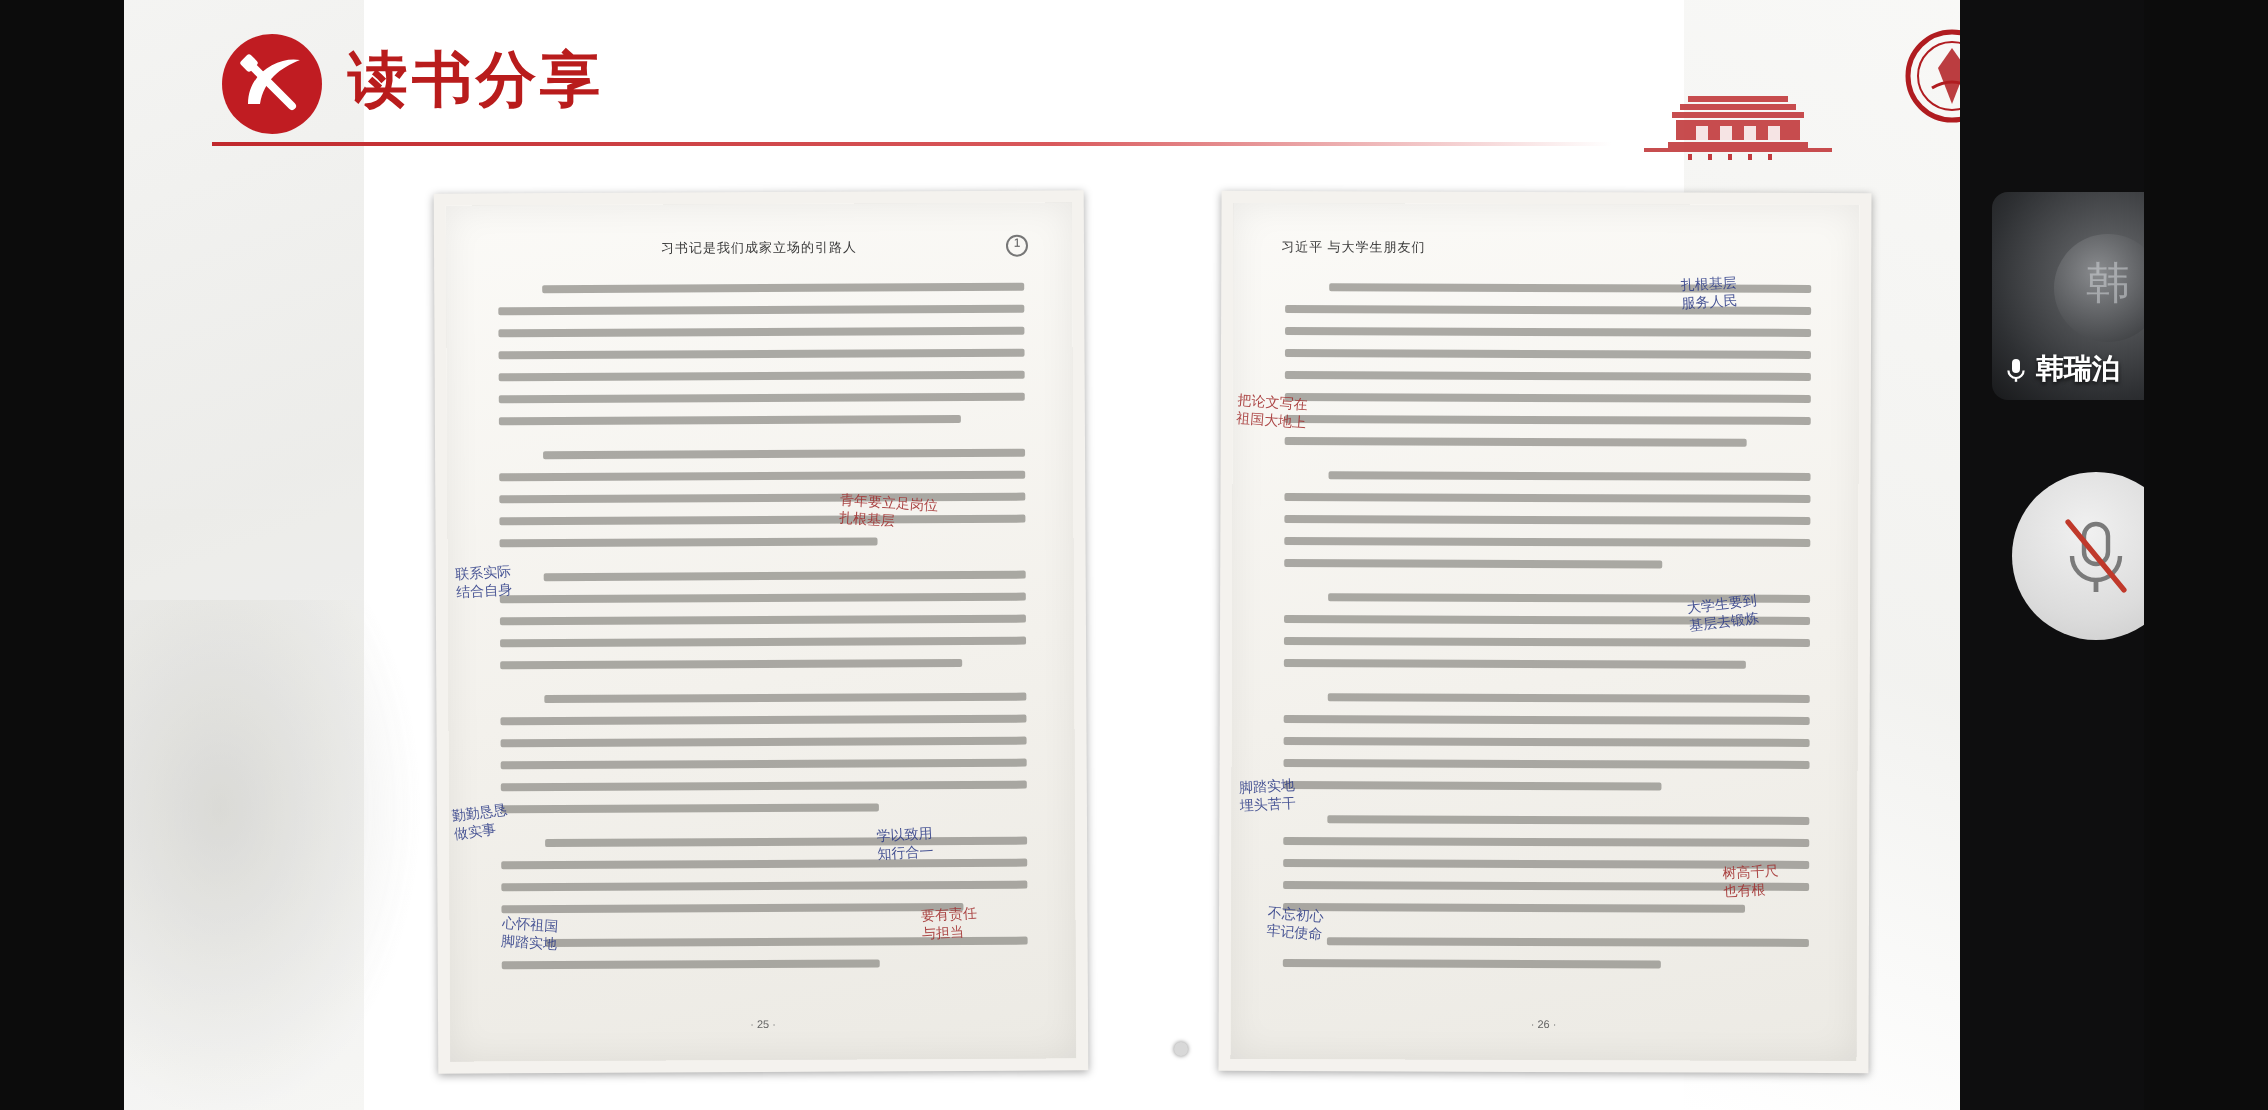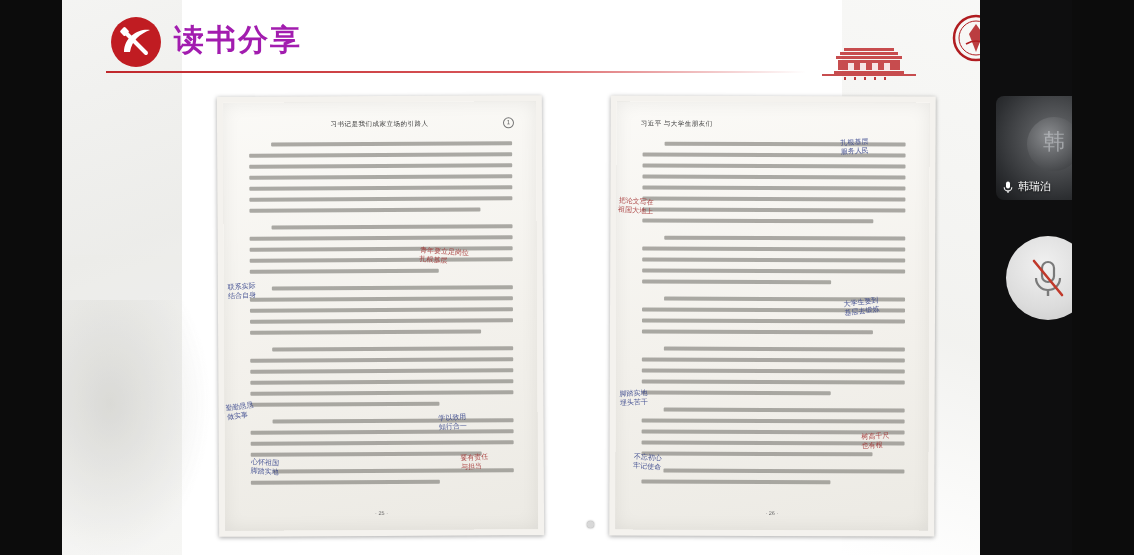--- a/index.html
+++ b/index.html
@@ -74,21 +74,21 @@
     height: 52px;
   }
   .emblem svg { display:block; }
   .title-main {
     position: absolute;
     left: 112px;
     top: 20px;
     font-size: 30px;
     font-weight: bold;
     letter-spacing: 2px;
-    color: #a21caf;
+    color: #b91c1c;
     font-family: "Liberation Serif", serif;
   }
   .header-rule {
     position: absolute;
     left: 44px;
     top: 71px;
     width: 700px;
     height: 2px;
     background: linear-gradient(90deg, #c0282c 0%, #d9585b 60%, rgba(217,88,91,0) 100%);
   }
@@ -270,22 +270,23 @@
     opacity: .55;
   }
   .tile-name {
     position: absolute;
     left: 6px;
     bottom: 6px;
     display: flex;
     align-items: center;
     gap: 4px;
     color: #fff;
-    font-size: 11px;
+    font-size: 14px;
     text-shadow: 0 1px 2px rgba(0,0,0,.8);
+    font-weight: bold;
   }
   .mic-small svg { display: block; }
 
   .tile-avatar {
     position: absolute;
     left: 1006px;
     top: 236px;
     width: 84px;
     height: 84px;
     border-radius: 50%;

